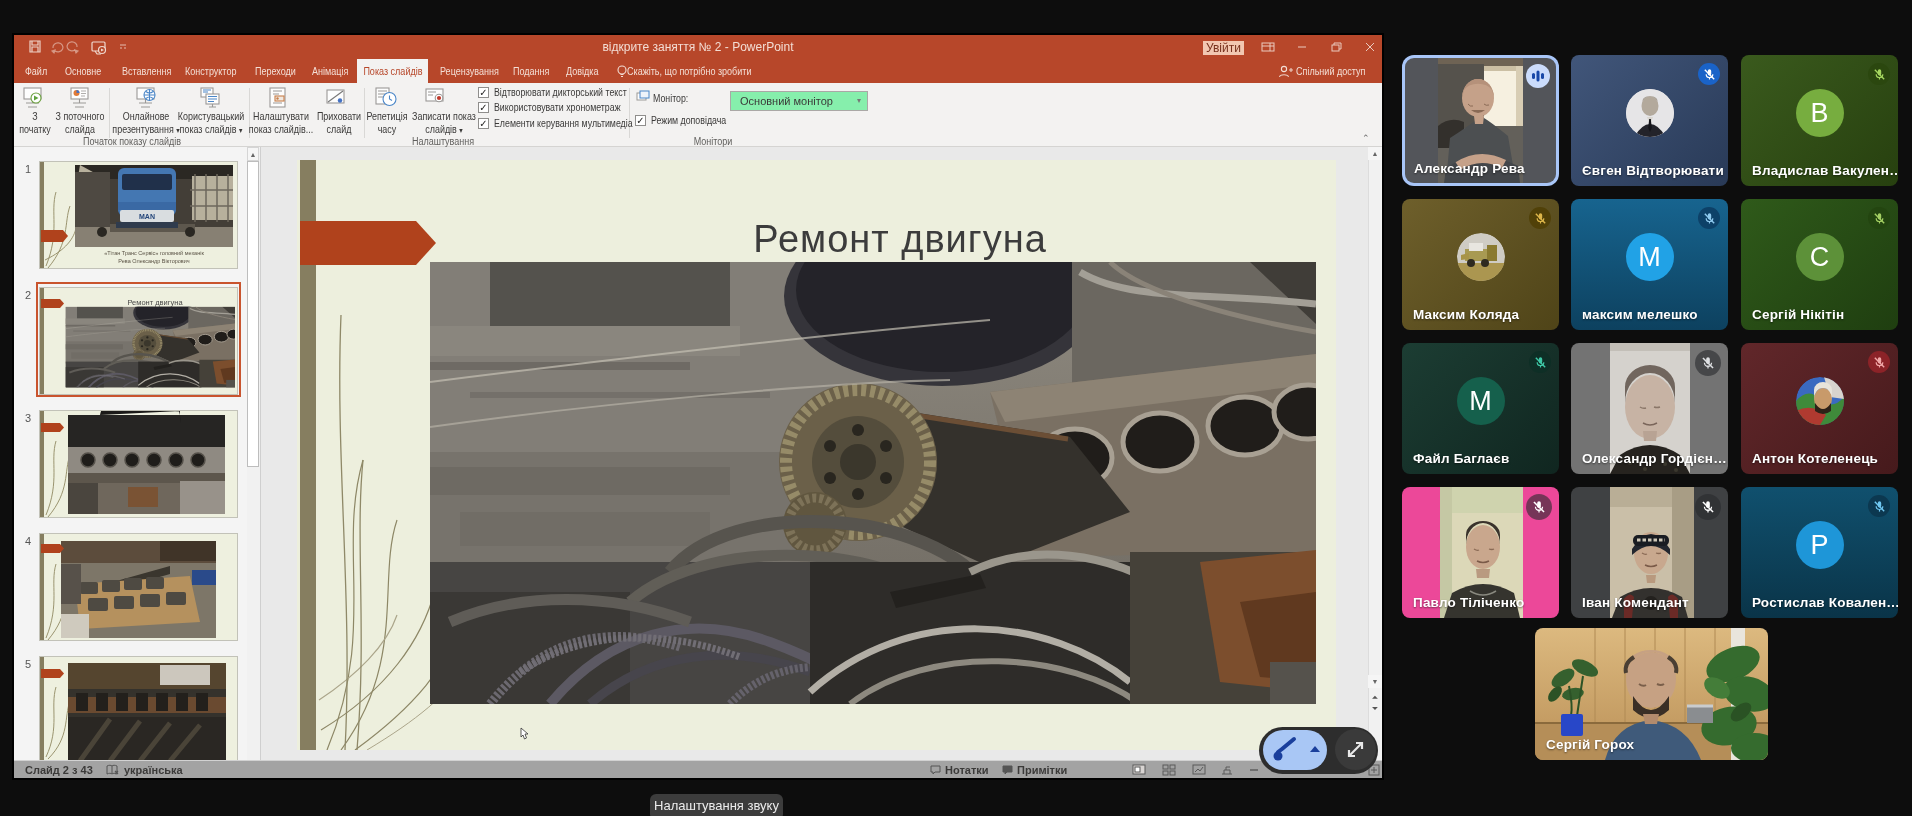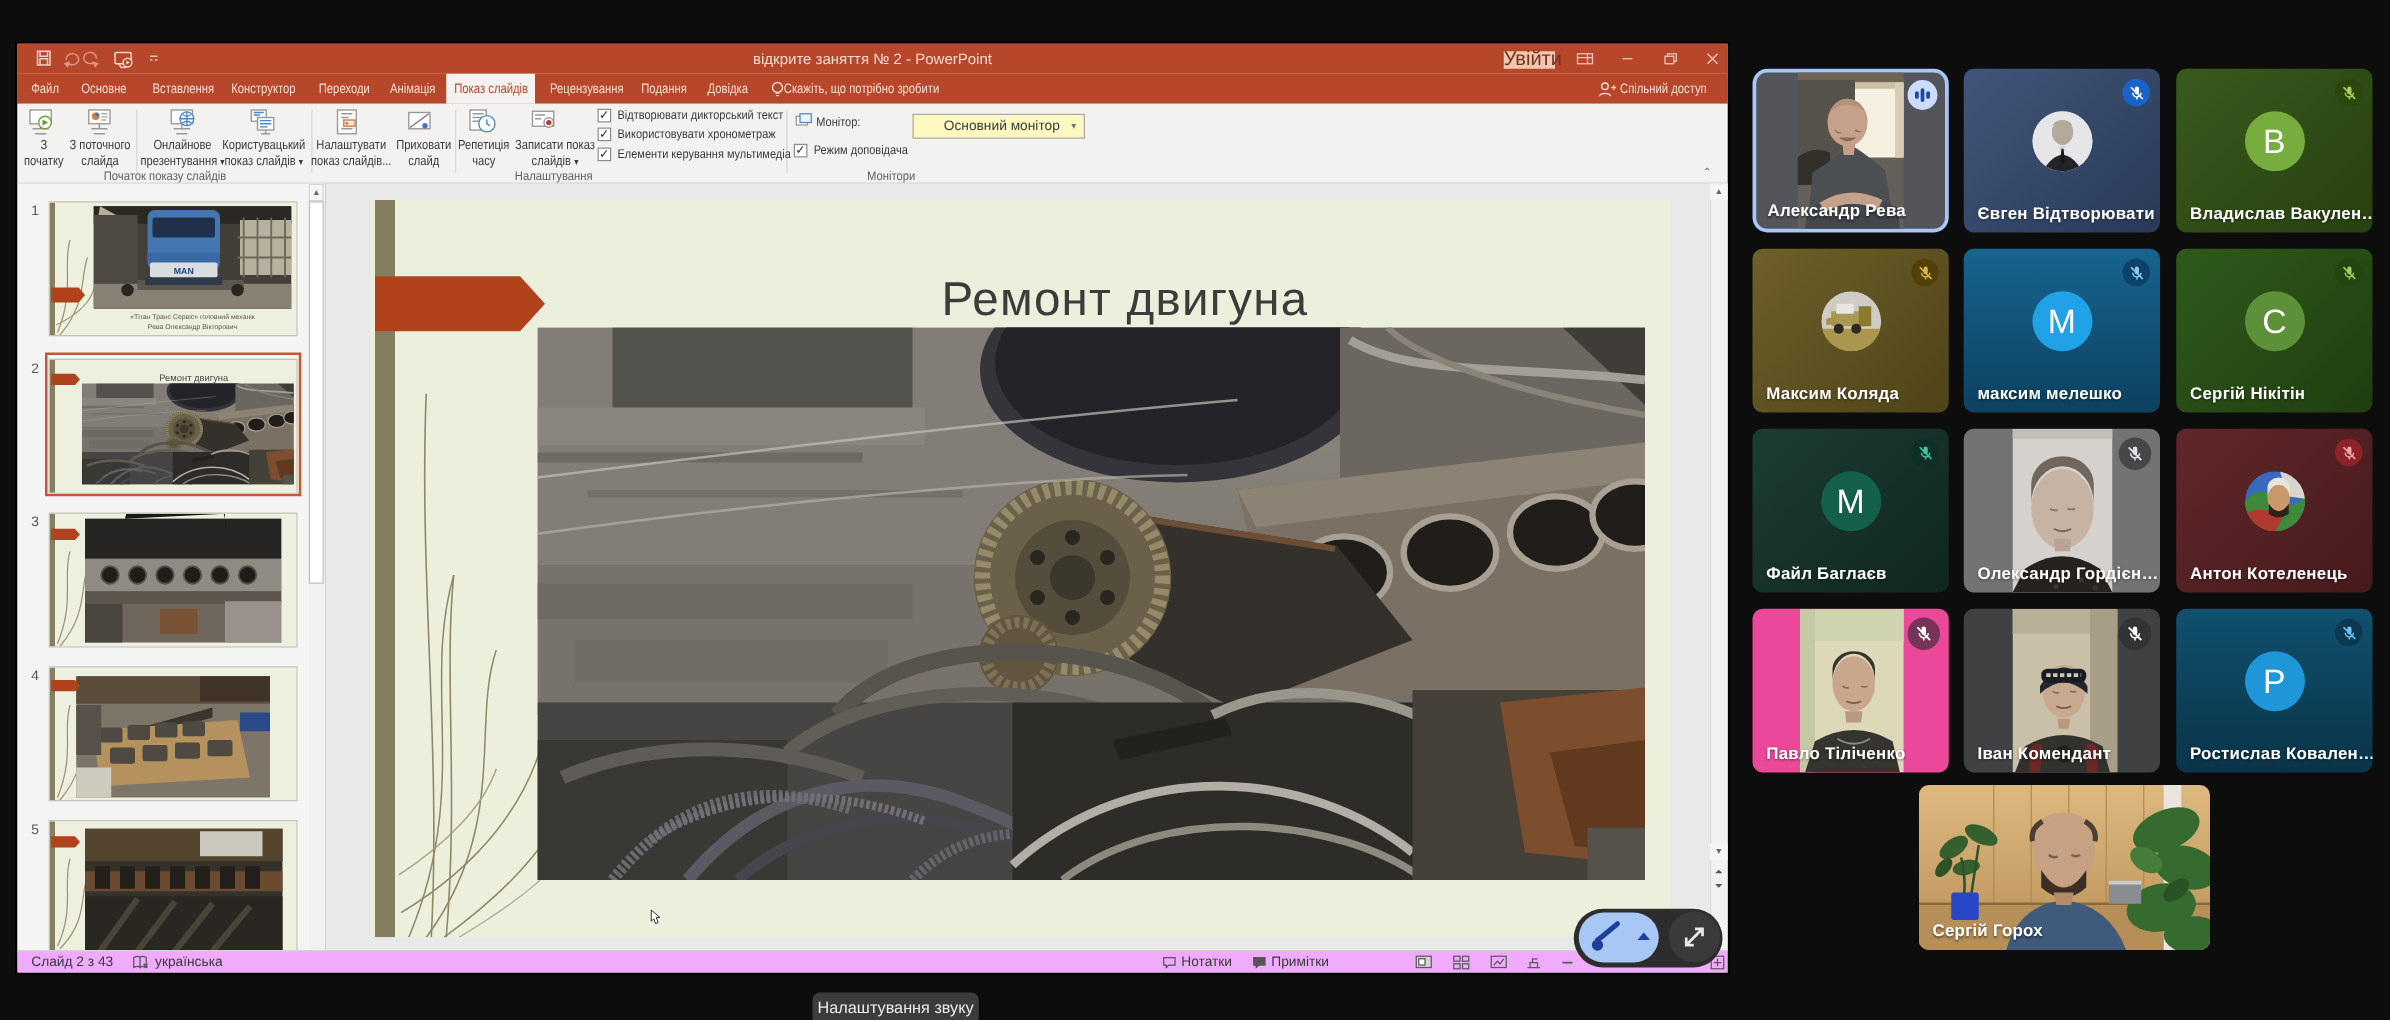--- a/index.html
+++ b/index.html
@@ -17,21 +17,21 @@
 .rcap{position:absolute;font-size:10.5px;color:#3b3a39;text-align:center;transform:translateX(-50%) scaleX(.85);white-space:nowrap;line-height:13px;}
 .chk{position:absolute;width:11px;height:11px;background:#fff;border:1px solid #8f8e8c;font-size:10px;line-height:10px;color:#201f1e;text-align:center;}
 .chklabel{position:absolute;font-size:10px;color:#3b3a39;white-space:nowrap;transform:scaleX(.88);transform-origin:0 50%;}
 
 #panel{position:absolute;left:0;top:112px;width:247px;height:613px;background:#f4f4f4;border-right:1px solid #cfcfcf;}
 .thumbnum{position:absolute;font-size:11px;color:#555;}
 .thumb{position:absolute;left:25px;width:199px;height:108px;background:#eef0df;border:1px solid #c2c2b8;overflow:hidden;}
 
 #slidearea{position:absolute;left:247px;top:112px;width:1121px;height:613px;background:#e9e9e9;}
 #slide{position:absolute;left:36px;top:13px;width:1039px;height:590px;background:#edefdd;overflow:hidden;}
-#statusbar{position:absolute;left:0;top:725px;width:100%;height:18px;background:#f0abfc;border-top:1px solid #d2d2d2;font-size:11px;color:#3b3a39;}
+#statusbar{position:absolute;left:0;top:725px;width:100%;height:18px;background:#a3a3a3;border-top:1px solid #d2d2d2;font-size:11px;color:#3b3a39;font-weight:bold;}
 .sbi{position:absolute;top:3px;font-size:11px;color:#3b3a39;white-space:nowrap;}
 
 .tile{position:absolute;border-radius:8px;overflow:hidden;}
 .pname{position:absolute;left:11px;bottom:8px;color:#fff;font-size:13.5px;font-weight:bold;white-space:nowrap;text-shadow:0 1px 2px rgba(0,0,0,.5);letter-spacing:.2px;}
 .mic{position:absolute;top:8px;right:8px;width:22px;height:22px;border-radius:50%;}
 .avatar{position:absolute;left:50%;top:58px;transform:translate(-50%,-50%);width:48px;height:48px;border-radius:50%;color:#fff;font-size:27px;text-align:center;line-height:48px;}
 .vstrip{position:absolute;top:0;height:100%;overflow:hidden;}
 #tooltip{position:absolute;left:650px;top:794px;width:133px;height:26px;background:#3c3c3c;border-radius:6px;color:#ececec;font-size:13px;text-align:center;line-height:24px;white-space:nowrap;}
 </style>
 </head>
@@ -47,21 +47,21 @@
         <path d="M49 8a5 4.5 0 1 0-2 3" opacity=".55"></path>
             <path d="M50 12l-3-1 1 3z" fill="#f0d9cf" opacity=".55"></path>
         <rect x="64" y="3" width="13" height="9" rx="1"></rect>
             <path d="M67 12l2 3h4"></path>
         <circle cx="74" cy="11" r="3.5" fill="#b7472a" stroke="#f0d9cf"></circle>
             <path d="M73 9.5l3 1.5-3 1.5z" fill="#f0d9cf" stroke="none"></path>
         <path d="M92 6h6M95 9l0 .01M92 9h2M98 9h-2" opacity=".8"></path>
       </g>
     </svg>
     <div class="abs" style="left:0;width:1368px;top:0;height:24px;text-align:center;line-height:24px;font-size:12px;color:#f3ddd4;">відкрите заняття № 2  -  PowerPoint</div>
-    <div class="abs" style="left:1189px;top:6px;width:41px;height:14px;background:#f2c7b1;color:#77311d;font-size:16px;text-align:center;line-height:14px;">Увійти</div>
+    <div class="abs" style="left:1189px;top:6px;width:41px;height:14px;background:#f2c7b1;color:#77311d;font-size:12px;text-align:center;line-height:14px;">Увійти</div>
     <svg class="abs" style="left:1240px;top:5px" width="128" height="14" viewBox="0 0 128 14">
       <g stroke="#f0d9cf" stroke-width="1" fill="none" opacity=".9">
         <rect x="8" y="3" width="12" height="8"></rect>
             <path d="M8 6h12M16 3v8"></path>
         <path d="M44 7h8"></path>
         <rect x="78" y="5" width="7" height="6"></rect>
             <path d="M80 5v-2h7v6h-2"></path>
         <path d="M112 3l8 8M120 3l-8 8"></path>
       </g>
     </svg>
@@ -167,21 +167,21 @@
         <div class="chklabel" style="left:480px;top:19px;">Використовувати хронометраж</div>
     <div class="chk" style="left:464px;top:35px;">✓</div>
         <div class="chklabel" style="left:480px;top:35px;">Елементи керування мультимедіа</div>
     <svg class="abs" style="left:622px;top:6px" width="14" height="14" viewBox="0 0 14 14">
           <g stroke="#9b9997" fill="#fdfdfd" stroke-width="1">
             <rect x="1" y="4" width="9" height="7"></rect>
             <rect x="4" y="2" width="9" height="7" fill="#eef3fa" stroke="#4a86c8"></rect>
           </g>
         </svg>
     <div class="chklabel" style="left:639px;top:10px;">Монітор:</div>
-    <div class="abs" style="left:716px;top:8px;width:138px;height:20px;background:#fef9c3;border:1px solid #aaa8a6;font-size:11px;color:#3b3a39;line-height:18px;padding-left:24px;">Основний монітор<span style="position:absolute;right:6px;top:0;color:#777;font-size:8px;">▾</span></div>
+    <div class="abs" style="left:716px;top:8px;width:138px;height:20px;background:#86efac;border:1px solid #aaa8a6;font-size:11px;color:#3b3a39;line-height:18px;padding-left:9px;">Основний монітор<span style="position:absolute;right:6px;top:0;color:#777;font-size:8px;">▾</span></div>
     <div class="chk" style="left:621px;top:32px;">✓</div>
         <div class="chklabel" style="left:637px;top:32px;">Режим доповідача</div>
     <div class="rlabel" style="left:118px;">Початок показу слайдів</div>
     <div class="rlabel" style="left:429px;">Налаштування</div>
     <div class="rlabel" style="left:699px;">Монітори</div>
     <div class="abs" style="left:1348px;top:50px;color:#666;font-size:9px;">⌃</div>
   </div>
   <div id="panel">
     <div class="abs" style="left:233px;top:0;width:13px;height:613px;background:#f1f1f1;"></div>
     <div class="abs" style="left:233px;top:0;width:12px;height:14px;background:#f6f6f6;border:1px solid #d5d5d5;color:#666;font-size:7px;text-align:center;line-height:14px;">▲</div>

